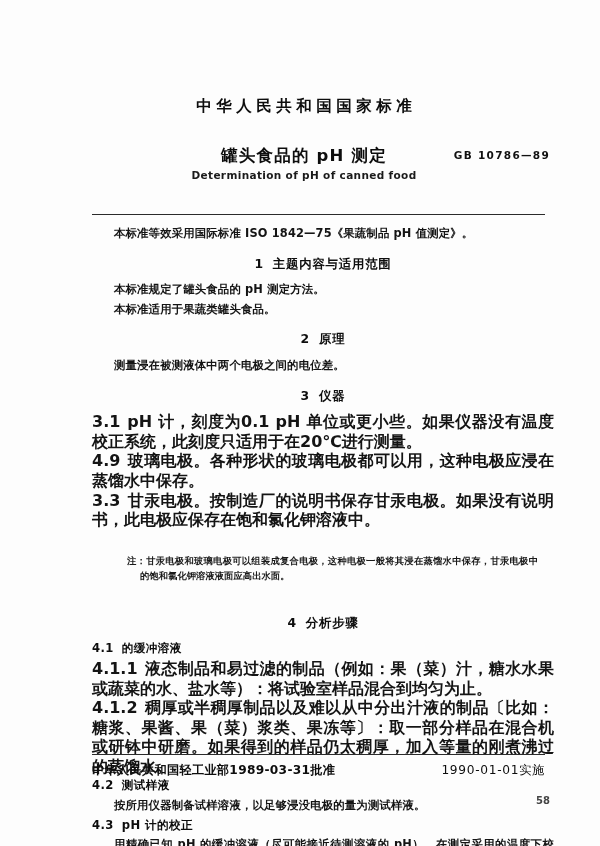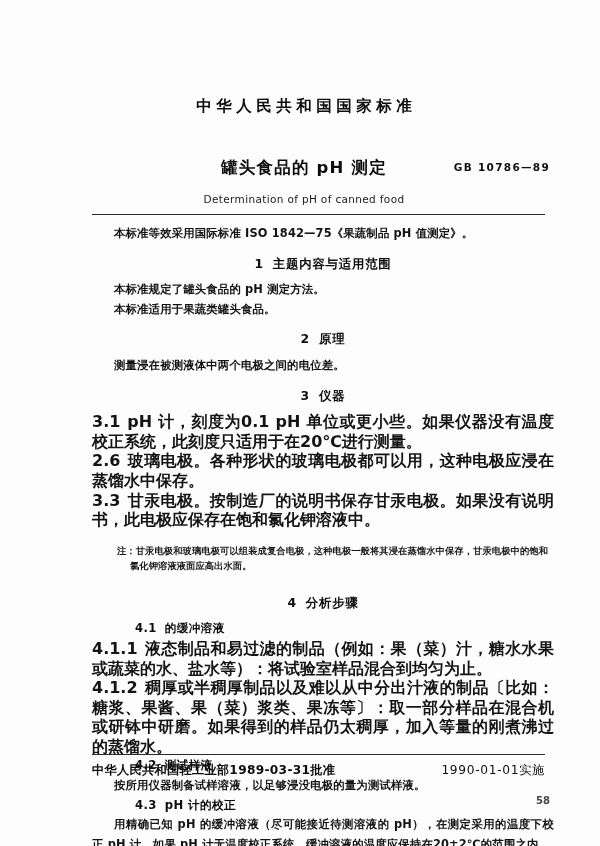--- a/index.html
+++ b/index.html
@@ -32,43 +32,42 @@
   }
   .nat-standard-line {
     font-size: 15.5px;
     font-weight: bold;
     letter-spacing: 4.5px;
     color: #0d0d0d;
     text-indent: 4.5px;
   }
   .title-row {
     position: relative;
-    margin-top: 40px;
+    margin-top: 28px;
     height: 24px;
   }
   .doc-title {
     font-size: 16.5px;
     font-weight: bold;
     letter-spacing: 1.2px;
     color: #0d0d0d;
   }
   .gb-number {
     position: absolute;
     right: 50px;
     top: 4px;
     font-size: 10.5px;
     font-weight: bold;
     letter-spacing: 1.3px;
     color: #111;
     white-space: nowrap;
   }
   .doc-subtitle {
-    margin-top: 12px;
     font-size: 10.5px;
-    font-weight: normal;
+    font-weight: bold;
     letter-spacing: 0.35px;
     color: #1a1a1a;
   }
 
   
   .rule {
     position: absolute;
     left: 92px;
     width: 453px;
     height: 0;
@@ -108,38 +107,38 @@
   .sec-head .num { margin-right: 9px; }
 
   .sub-head {
     font-size: 11.6px;
     font-weight: bold;
     letter-spacing: 0.4px;
     color: #0d0d0d;
     line-height: 19.6px;
     margin: 0;
   }
-  .sub-head .num { margin-right: 8px; margin-left: 43px; }
+  .sub-head .num { margin-right: 8px; }
 
   .clause {
     font-size: 16px;
     line-height: 19.6px;
     color: #141414;
     font-weight: bold;
     text-align: justify;
     margin: 0;
   }
   .clause .num { margin-right: 7px; }
 
   .note {
     font-size: 9.3px;
     line-height: 15.5px;
     color: #1a1a1a;
     font-weight: bold;
-    margin: 6px;
+    margin: 16px;
     padding-left: 32px;
     text-indent: -13px;
     letter-spacing: 0.05px;
     text-align: justify;
   }
 
   .gap-sm { height: 7px; }
   .gap-md { height: 10px; }
   .gap-lg { height: 13px; }
 
@@ -219,21 +218,21 @@
 
     <div class="sec-head">
       <span class="num">3</span><span>仪器</span>
     </div>
     <div class="gap-sm"></div>
 
     <p class="clause">
       <span class="num">3.1</span><span>pH 计，刻度为0.1 pH 单位或更小些。如果仪器没有温度校正系统，此刻度只适用于在20℃进行测量。</span>
     </p>
     <p class="clause">
-      <span class="num">2.6</span><span>玻璃电极。各种形状的玻璃电极都可以用，这种电极应浸在蒸馏水中保存。</span>
+      <span class="num">4.9</span><span>玻璃电极。各种形状的玻璃电极都可以用，这种电极应浸在蒸馏水中保存。</span>
     </p>
     <p class="clause">
       <span class="num">3.3</span><span>甘汞电极。按制造厂的说明书保存甘汞电极。如果没有说明书，此电极应保存在饱和氯化钾溶液中。</span>
     </p>
 
     <div class="gap-sm"></div>
 
     <p class="note">
       <span>注：</span><span>甘汞电极和玻璃电极可以组装成复合电极，这种电极一般将其浸在蒸馏水中保存，甘汞电极中的饱和氯化钾溶液液面应高出水面。</span>
     </p>

